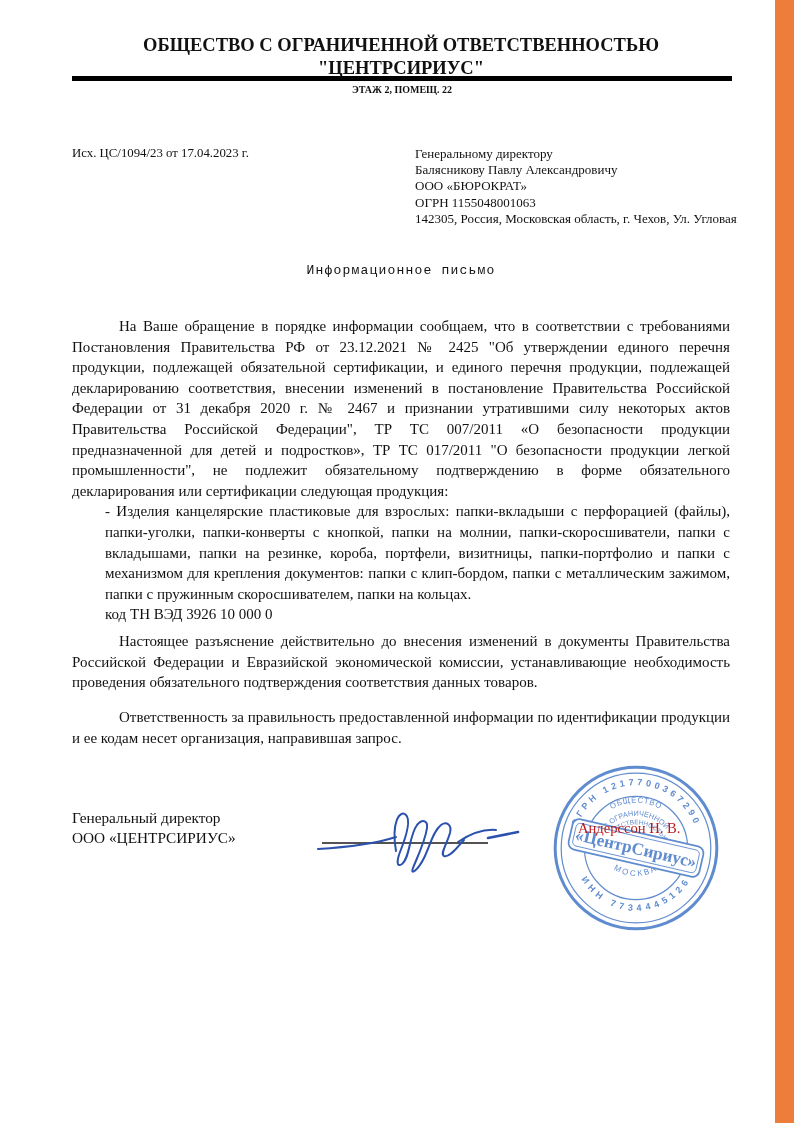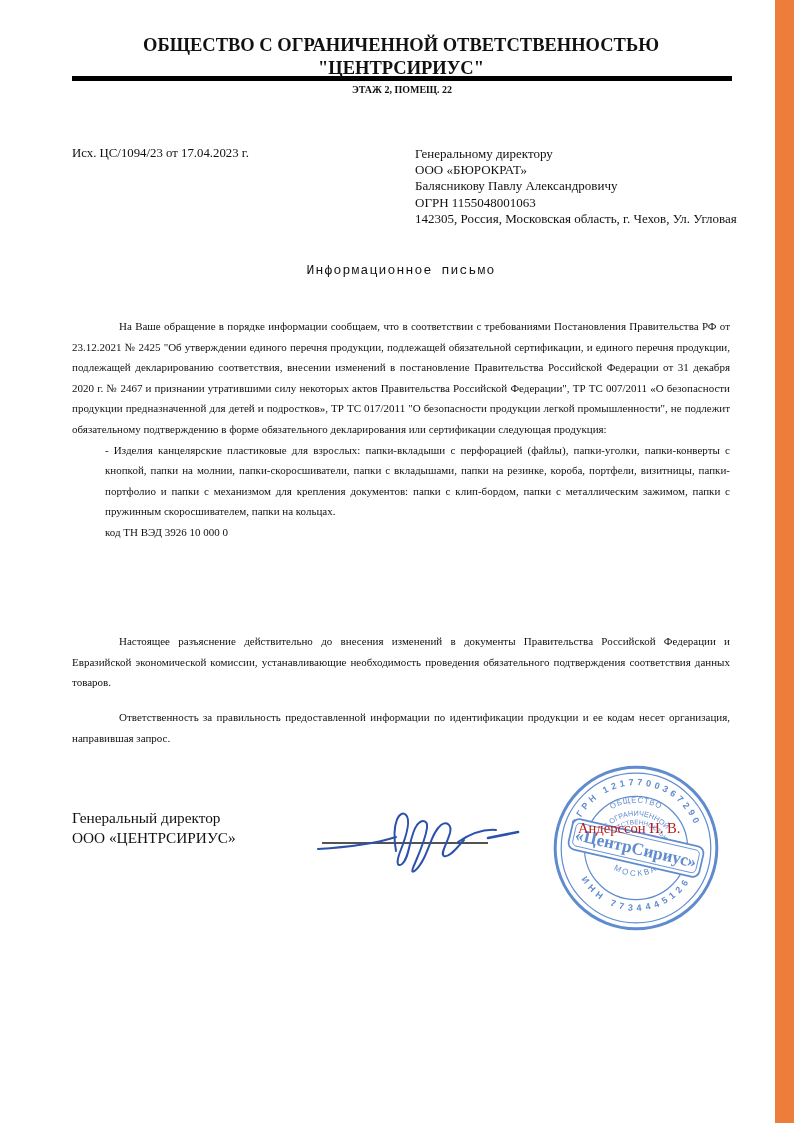--- a/index.html
+++ b/index.html
@@ -13,21 +13,21 @@
     font-weight:bold;font-size:18.5px;line-height:23px;}
   .header-rule{position:absolute;top:76px;left:72px;width:660px;height:4px;background:#000;
     border-bottom:1px solid #000;}
   .header-address{position:absolute;top:84px;left:72px;width:660px;text-align:center;
     font-weight:bold;font-size:10px;line-height:12px;}
   .ref-line{position:absolute;top:146px;left:72px;font-size:12.8px;}
   .recipient{position:absolute;top:146px;left:415px;width:340px;font-size:13px;line-height:16.2px;}
   .recipient div{white-space:nowrap;}
   .doc-title{position:absolute;top:263px;left:72px;width:658px;text-align:center;
     font-size:13px;letter-spacing:1.2px;font-family:Liberation Mono, monospace;}
-  .body-col{position:absolute;left:72px;width:658px;font-size:11px;line-height:20.6px;
+  .body-col{position:absolute;left:72px;width:658px;font-size:15px;line-height:20.6px;
     text-align:justify;}
   #block1{top:316px;}
   #para2{top:631px;}
   #para3{top:707px;}
   .body-col p{margin:0;}
   .indent{text-indent:47px;}
   .list-block{padding-left:33px;}
   .sig-label{position:absolute;left:72px;font-size:15.3px;line-height:20px;}
   #sig-label1{top:808px;}
   #sig-label2{top:828px;}
@@ -50,22 +50,22 @@
   <div class="header-rule"></div>
 
   <div class="header-address">
     <div>ЭТАЖ 2, ПОМЕЩ. 22</div>
   </div>
 
   <div class="ref-line">Исх. ЦС/1094/23 от 17.04.2023 г.</div>
 
   <div class="recipient">
     <div>Генеральному директору</div>
+    <div>Балясникову Павлу Александровичу</div>
     <div>ООО «БЮРОКРАТ»</div>
-    <div>Балясникову Павлу Александровичу</div>
     <div>ОГРН 1155048001063</div>
     <div>142305, Россия, Московская область, г. Чехов, Ул. Угловая</div>
   </div>
 
   <div class="doc-title">Информационное письмо</div>
 
   <div class="body-col" id="block1">
     <p class="indent">На Ваше обращение в порядке информации сообщаем, что в соответствии с требованиями Постановления Правительства РФ от 23.12.2021 № 2425 "Об утверждении единого перечня продукции, подлежащей обязательной сертификации, и единого перечня продукции, подлежащей декларированию соответствия, внесении изменений в постановление Правительства Российской Федерации от 31 декабря 2020 г. № 2467 и признании утратившими силу некоторых актов Правительства Российской Федерации", ТР ТС 007/2011 «О безопасности продукции предназначенной для детей и подростков», ТР ТС 017/2011 "О безопасности продукции легкой промышленности",  не подлежит обязательному подтверждению в форме обязательного декларирования или сертификации следующая продукция:</p>
     <p class="list-block">- Изделия канцелярские пластиковые для взрослых: папки-вкладыши с перфорацией (файлы), папки-уголки, папки-конверты с кнопкой, папки на молнии, папки-скоросшиватели, папки с вкладышами, папки на резинке, короба, портфели, визитницы, папки-портфолио и папки с механизмом для крепления документов: папки с клип-бордом, папки с металлическим зажимом, папки с пружинным скоросшивателем, папки на кольцах.</p>
     <p class="list-block">код ТН ВЭД 3926 10 000 0</p>

